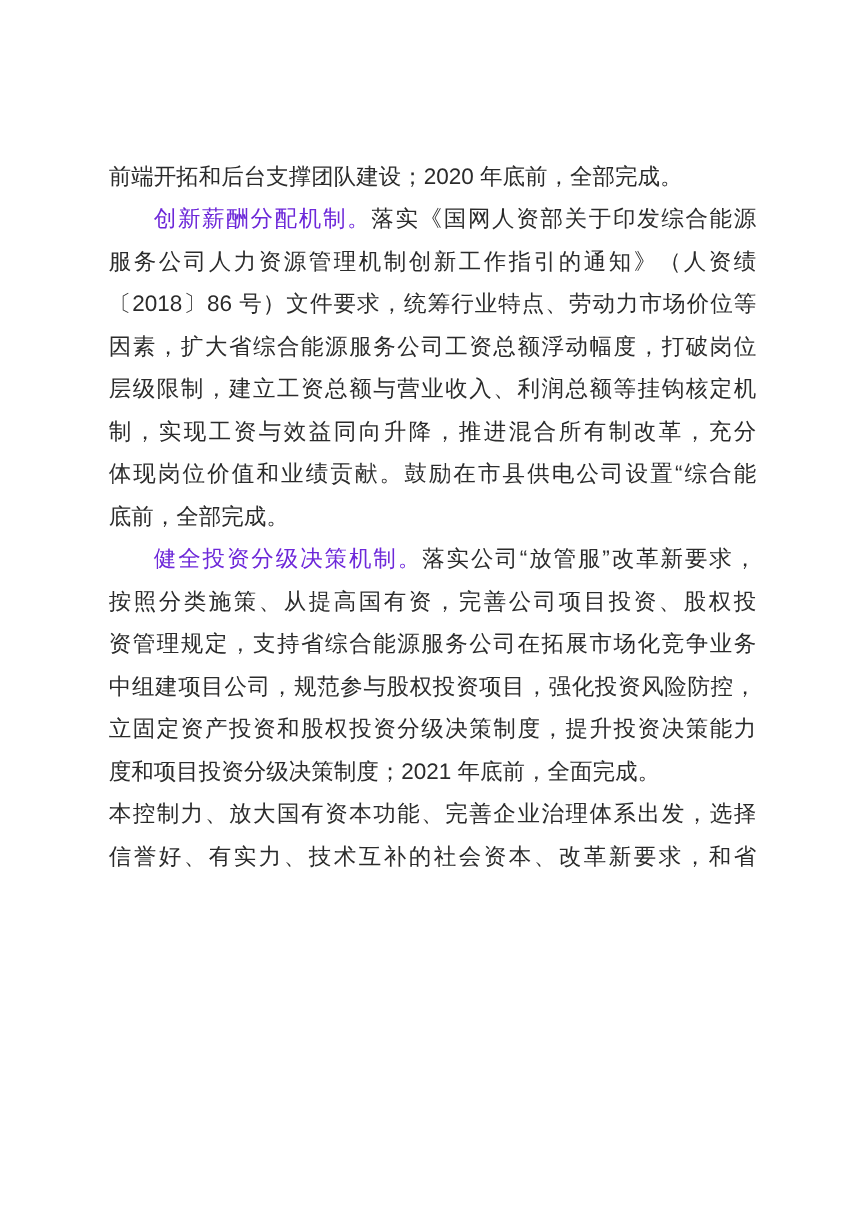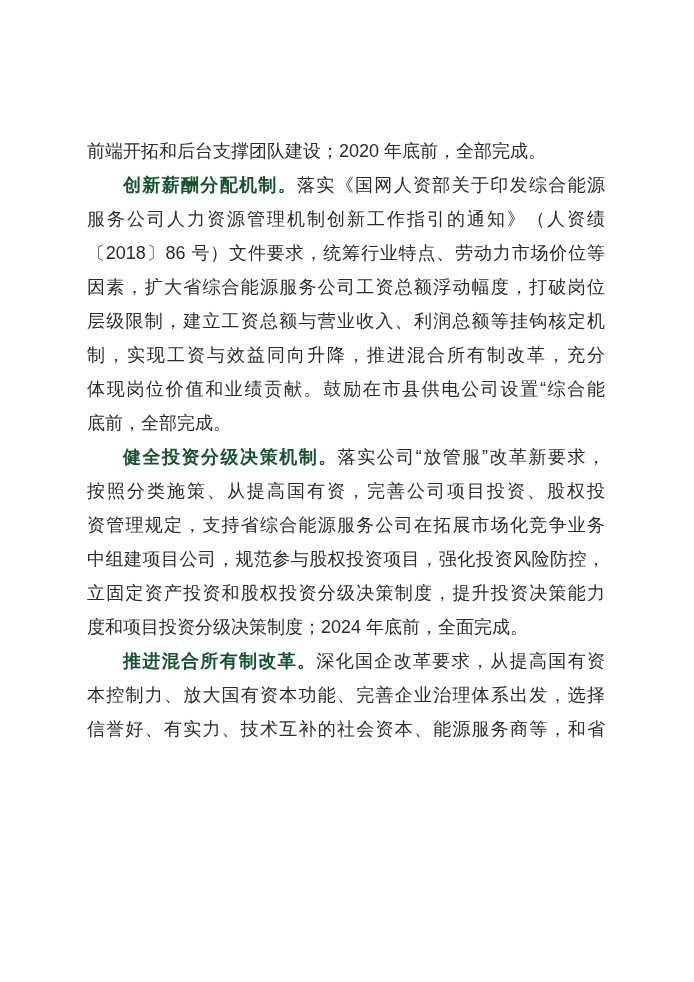--- a/index.html
+++ b/index.html
@@ -11,42 +11,42 @@
     position: relative;
     width: 694px;
     height: 982px;
     background: #ffffff;
     overflow: hidden;
     font-family: "Liberation Sans", "DejaVu Sans", sans-serif;
   }
   .text-block {
     position: absolute;
     left: 87px;
-    top: 134px;
+    top: 124px;
     width: 518px;
     color: #2b2b2b;
     font-size: 18px;
     line-height: 34px;
   }
   .line {
     height: 34px;
     overflow: visible;
     text-align: left;
   }
   .line.justify {
     text-align: justify;
     text-align-last: justify;
     text-justify: inter-ideograph;
   }
   .line.indent {
     text-indent: 2em;
   }
   .seg-bold {
-    font-weight: 700;
-    color: #14532d;
+    font-weight: 400;
+    color: #6d28d9;
   }
 </style>
 </head>
 <body>
 
 <div class="page">
   <div class="text-block" id="text-block">
       <div class="line"><span class="seg">前端开拓和后台支撑团队建设；2020 年底前，全部完成。</span></div>
       <div class="line justify indent"><span class="seg-bold">创新薪酬分配机制。</span><span class="seg">落实《国网人资部关于印发综合能源</span></div>
       <div class="line justify"><span class="seg">服务公司人力资源管理机制创新工作指引的通知》（人资绩</span></div>
@@ -54,18 +54,17 @@
       <div class="line justify"><span class="seg">因素，扩大省综合能源服务公司工资总额浮动幅度，打破岗位</span></div>
       <div class="line justify"><span class="seg">层级限制，建立工资总额与营业收入、利润总额等挂钩核定机</span></div>
       <div class="line justify"><span class="seg">制，实现工资与效益同向升降，推进混合所有制改革，充分</span></div>
       <div class="line justify"><span class="seg">体现岗位价值和业绩贡献。鼓励在市县供电公司设置“综合能</span></div>
       <div class="line"><span class="seg">底前，全部完成。</span></div>
       <div class="line justify indent"><span class="seg-bold">健全投资分级决策机制。</span><span class="seg">落实公司“放管服”改革新要求，</span></div>
       <div class="line justify"><span class="seg">按照分类施策、从提高国有资，完善公司项目投资、股权投</span></div>
       <div class="line justify"><span class="seg">资管理规定，支持省综合能源服务公司在拓展市场化竞争业务</span></div>
       <div class="line justify"><span class="seg">中组建项目公司，规范参与股权投资项目，强化投资风险防控，</span></div>
       <div class="line justify"><span class="seg">立固定资产投资和股权投资分级决策制度，提升投资决策能力</span></div>
-      <div class="line"><span class="seg">度和项目投资分级决策制度；2024 年底前，全面完成。</span></div>
-      <div class="line justify indent"><span class="seg-bold">推进混合所有制改革。</span><span class="seg">深化国企改革要求，从提高国有资</span></div>
+      <div class="line"><span class="seg">度和项目投资分级决策制度；2021 年底前，全面完成。</span></div>
       <div class="line justify"><span class="seg">本控制力、放大国有资本功能、完善企业治理体系出发，选择</span></div>
-      <div class="line justify"><span class="seg">信誉好、有实力、技术互补的社会资本、能源服务商等，和省</span></div>
+      <div class="line justify"><span class="seg">信誉好、有实力、技术互补的社会资本、改革新要求，和省</span></div>
     </div>
 </div>
 
 </body></html>

